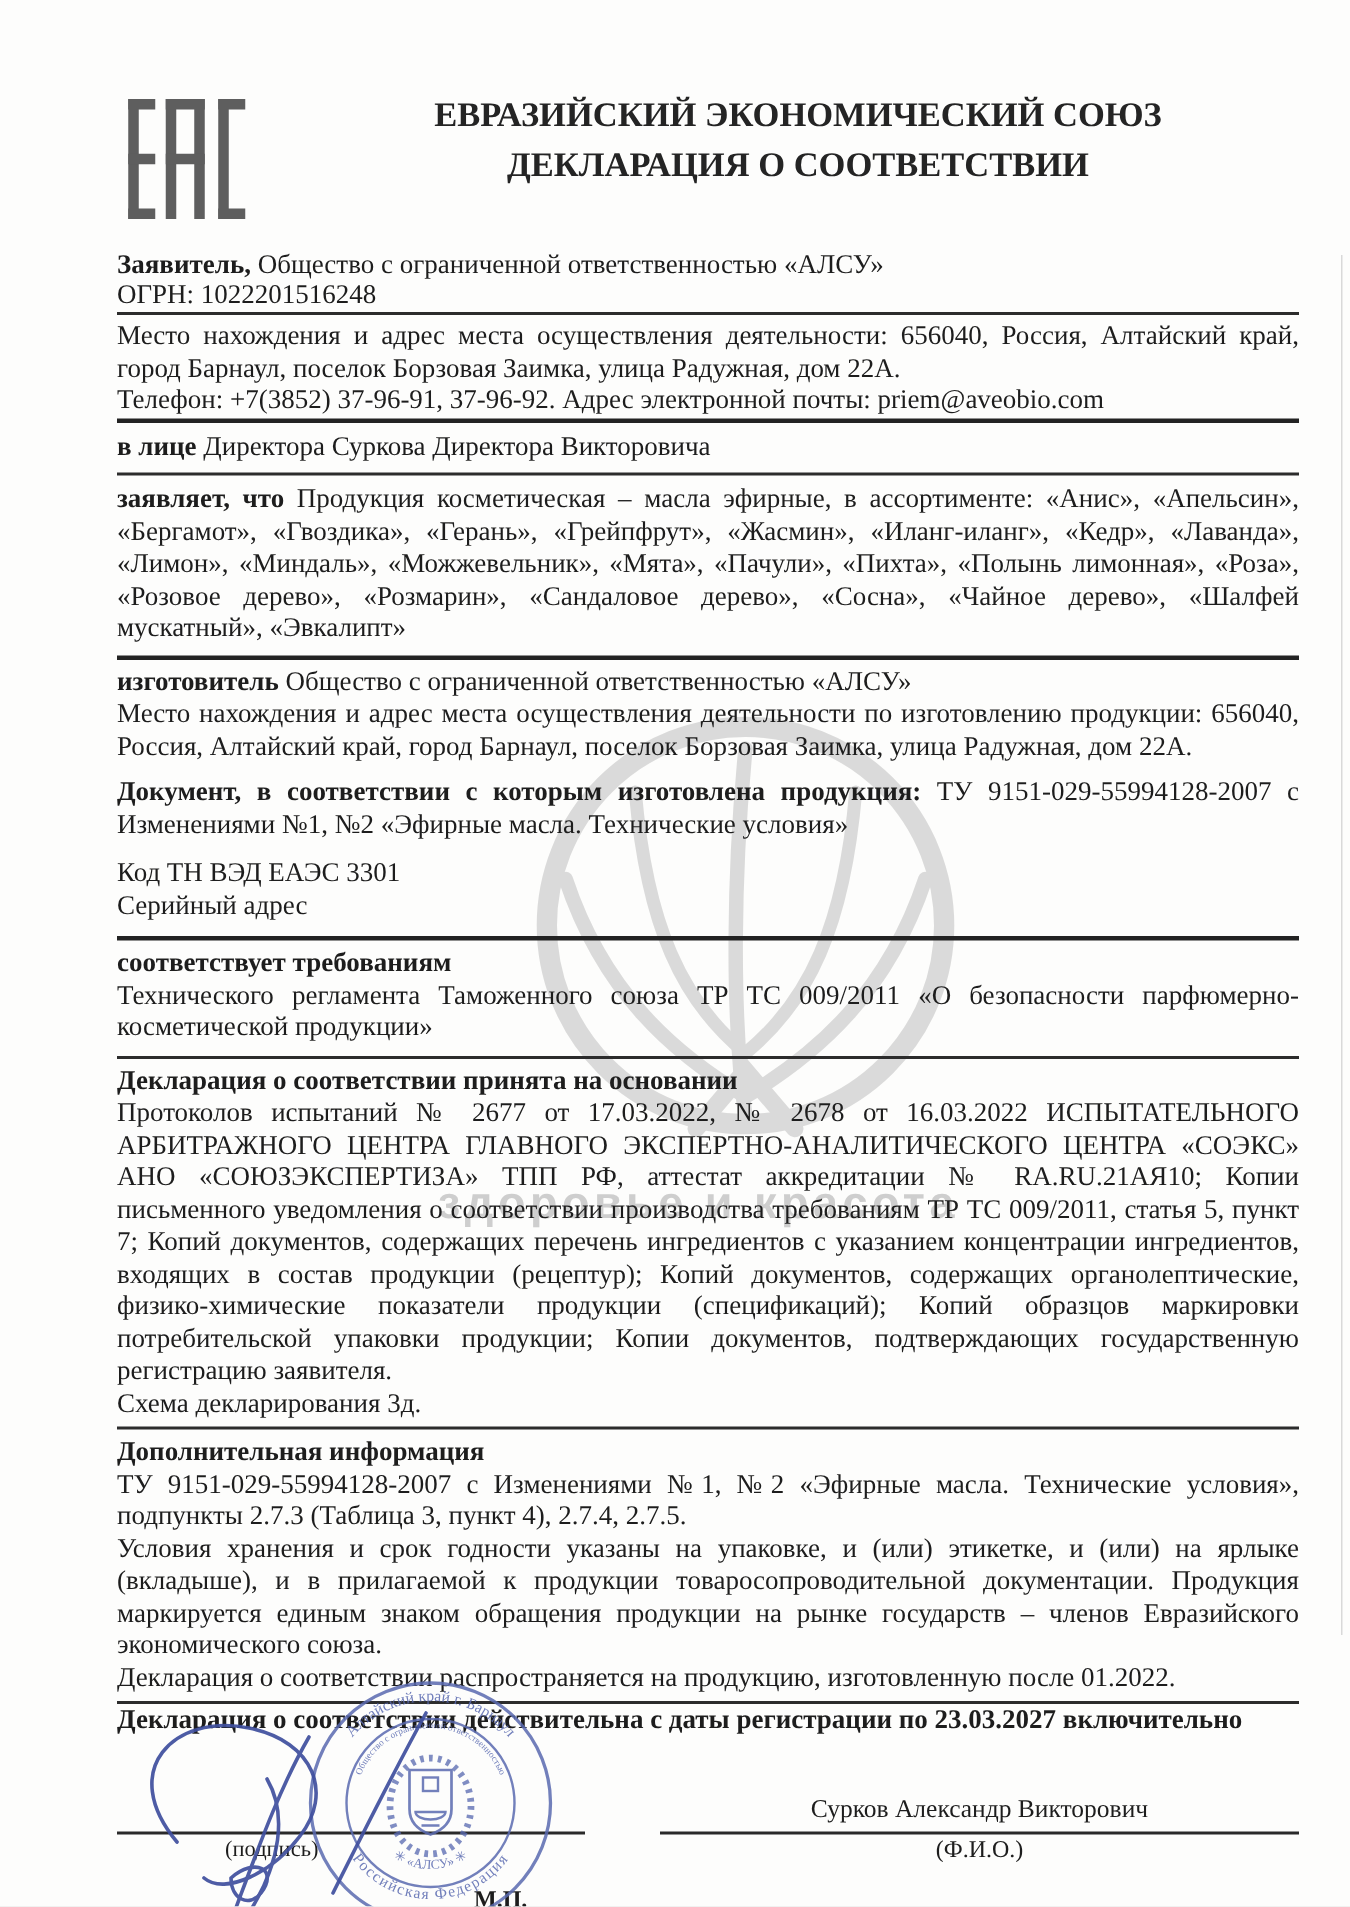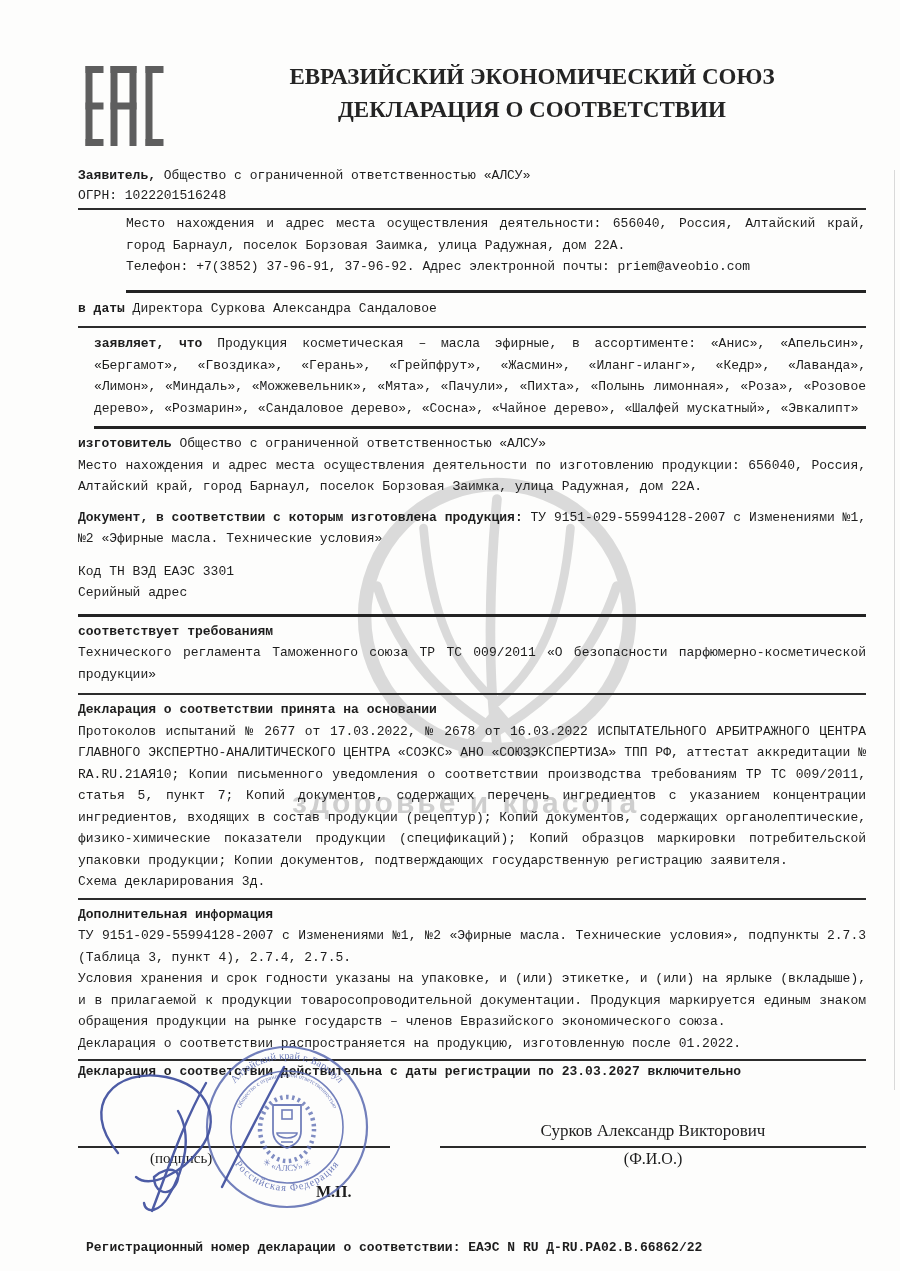--- a/index.html
+++ b/index.html
@@ -5,21 +5,21 @@
   html,body{margin:0;padding:0;background:#e8e8e8;}
   .page{position:relative;width:900px;height:1271px;background:#fdfdfc;margin:0 auto;
         font-family:"Liberation Serif",serif;color:#1d1d1d;overflow:hidden;}
   .watermark{position:absolute;inset:0;z-index:1;}
   .wm-brand{position:absolute;left:250px;top:648px;font-family:"Liberation Sans",sans-serif;
             font-weight:bold;font-size:112px;line-height:1;color:rgba(158,158,158,.48);letter-spacing:2px;}
   .wm-tagline{position:absolute;left:292px;top:786px;font-family:"Liberation Sans",sans-serif;
               font-weight:bold;font-size:30px;color:rgba(160,160,160,.5);letter-spacing:3px;}
   .wm-emblem{position:absolute;left:352px;top:472px;width:290px;height:290px;opacity:.5;}
   .content{position:absolute;left:78px;top:16px;width:788px;z-index:2;}
-  p{margin:0;font-size:13px;line-height:21.5px;text-align:justify;font-family:Liberation Mono, monospace;}
+  p{margin:0;font-size:18px;line-height:21.5px;text-align:justify;}
   .nj{text-align:left;}
   .header{position:relative;height:148px;}
   .eac-logo{position:absolute;left:4px;top:50px;width:85px;height:80px;}
   .title{position:absolute;left:120px;right:0;top:44px;text-align:center;
          font-weight:bold;font-size:23px;line-height:33px;color:#242424;}
   .b2{border-bottom:2px solid #2c2c2c;}
   .b3{border-bottom:3px solid #232323;}
   .sec{padding:4px 0 6px;}
   #sec-applicant p{line-height:20px;}
   .mt9{margin-top:9px;}
@@ -79,30 +79,30 @@
         <div>ЕВРАЗИЙСКИЙ ЭКОНОМИЧЕСКИЙ СОЮЗ</div>
         <div>ДЕКЛАРАЦИЯ О СООТВЕТСТВИИ</div>
       </div>
     </div>
 
     <div class="sec b2" id="sec-applicant" style="padding:2px 0 2px;">
       <p class="nj"><b>Заявитель,</b><span> Общество с ограниченной ответственностью «АЛСУ»</span></p>
       <p class="nj">ОГРН: 1022201516248</p>
     </div>
 
-    <div class="sec b3" style="padding:3px 0 12px;margin-left:48px;">
+    <div class="sec b3" style="padding:3px 0 1px;">
       <p>Место нахождения и адрес места осуществления деятельности: 656040, Россия, Алтайский край, город Барнаул, поселок Борзовая Заимка, улица Радужная, дом 22А.</p>
       <p class="nj">Телефон: +7(3852) 37-96-91, 37-96-92. Адрес электронной почты: priem@aveobio.com</p>
     </div>
 
     <div class="sec b2" style="padding:5px 0 7px;">
-      <p class="nj"><b>в даты</b><span> Директора Суркова Александра Сандаловое</span></p>
+      <p class="nj"><b>в лице</b><span> Директора Суркова Директора Викторовича</span></p>
     </div>
 
-    <div class="sec b3" style="padding:5px 0 7px;margin-left:16px;">
+    <div class="sec b3" style="padding:5px 0 7px;">
       <p><b>заявляет, что</b><span> Продукция косметическая – масла эфирные, в ассортименте: «Анис», «Апельсин», «Бергамот», «Гвоздика», «Герань», «Грейпфрут», «Жасмин», «Иланг-иланг», «Кедр», «Лаванда», «Лимон», «Миндаль», «Можжевельник», «Мята», «Пачули», «Пихта», «Полынь лимонная», «Роза», «Розовое дерево», «Розмарин», «Сандаловое дерево», «Сосна», «Чайное дерево», «Шалфей мускатный», «Эвкалипт»</span></p>
     </div>
 
     <div class="sec b3" style="padding:4px 0 10px;">
       <p><b>изготовитель</b><span> Общество с ограниченной ответственностью «АЛСУ»</span></p>
       <p>Место нахождения и адрес места осуществления деятельности по изготовлению продукции: 656040, Россия, Алтайский край, город Барнаул, поселок Борзовая Заимка, улица Радужная, дом 22А.</p>
       <p class="mt9"><b>Документ, в соответствии с которым изготовлена продукция:</b><span> ТУ 9151-029-55994128-2007 с Изменениями №1, №2 «Эфирные масла. Технические условия»</span></p>
       <p class="nj mt11">Код ТН ВЭД ЕАЭС 3301</p>
       <p class="nj">Серийный адрес</p>
     </div>

